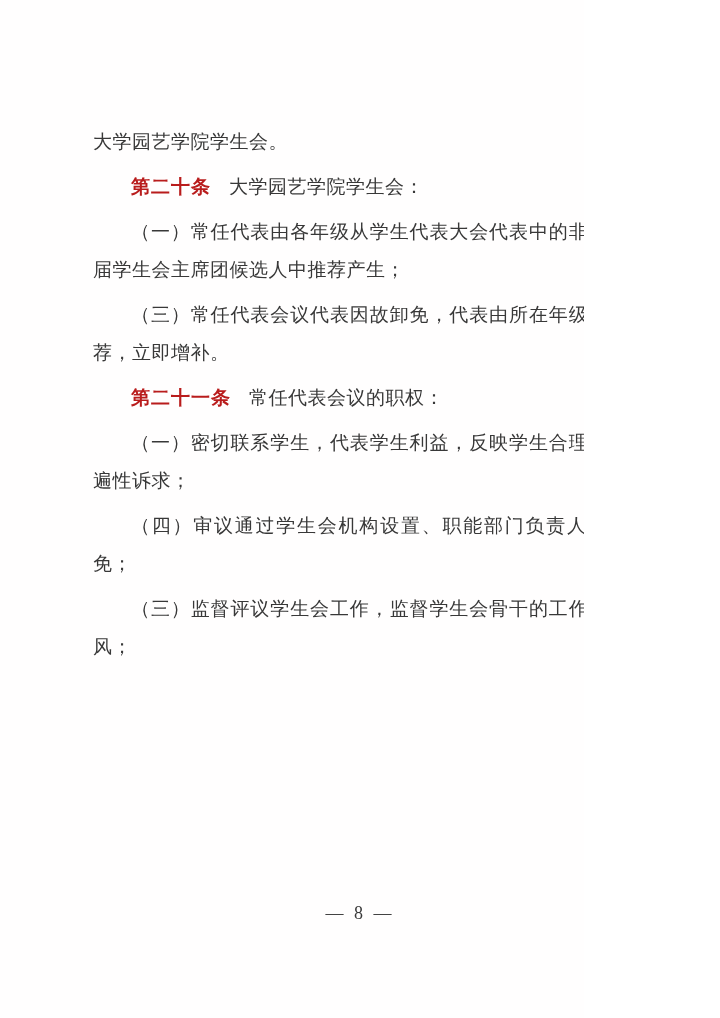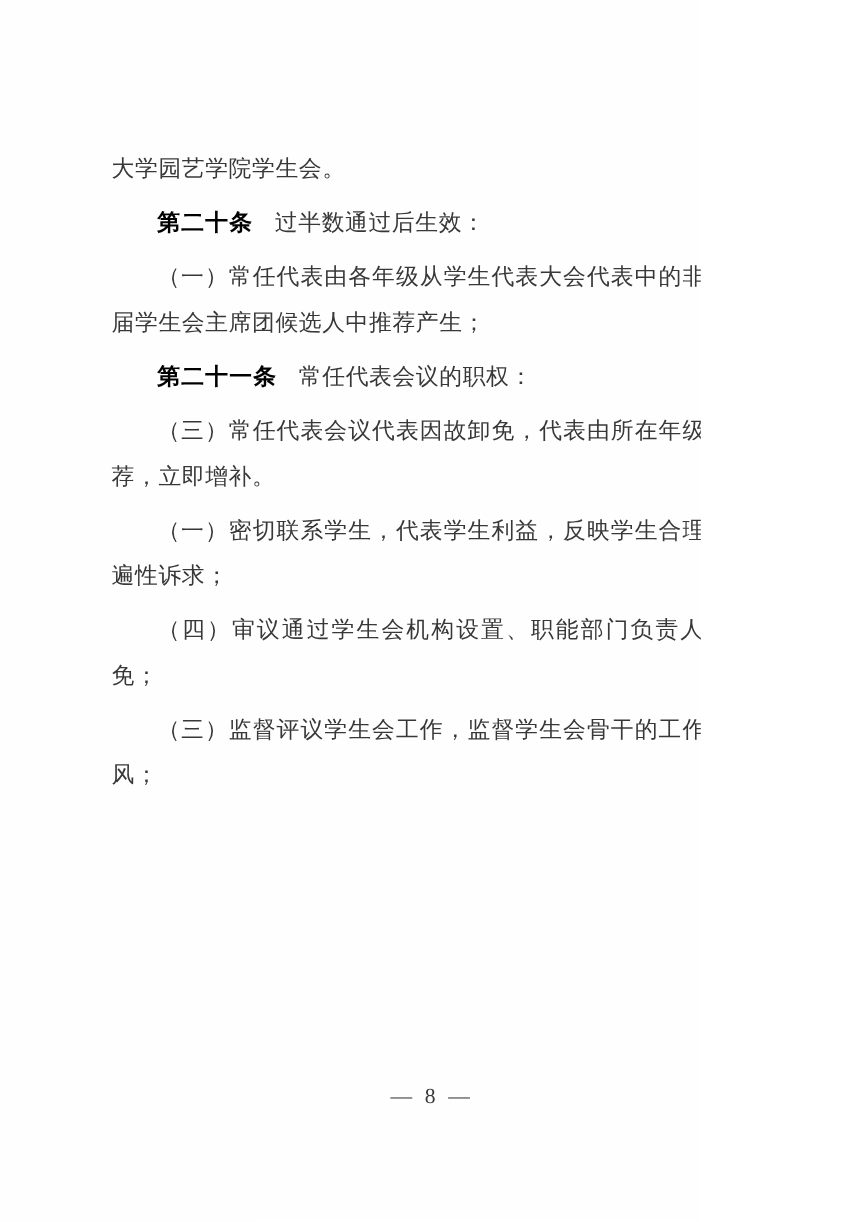--- a/index.html
+++ b/index.html
@@ -29,21 +29,21 @@
     letter-spacing: 0.5px;
     text-align: justify;
     text-indent: 2em;
     color: #383838;
   }
   .para.continuation {
     text-indent: 0;
   }
   .art-num {
     font-weight: 700;
-    color: #000000;
+    color: #b91c1c;
     font-family: Liberation Serif, serif;
     margin-right: 0.95em;
     letter-spacing: 1px;
   }
   .footer {
     position: absolute;
     left: 0;
     width: 720px;
     top: 903px;
     text-align: center;
@@ -51,22 +51,22 @@
     letter-spacing: 3px;
     color: #3a3a3a;
   }
 </style>
 </head>
 <body>
 
 <div class="page">
   <div class="content">
       <p class="para continuation">大学园艺学院学生会。</p>
-      <p class="para"><span class="art-num">第二十条</span><span>过半数通过后生效：</span></p>
+      <p class="para"><span class="art-num">第二十条</span><span>大学园艺学院学生会：</span></p>
       <p class="para">（一）常任代表由各年级从学生代表大会代表中的非新一届学生会主席团候选人中推荐产生；</p>
+      <p class="para">（三）常任代表会议代表因故卸免，代表由所在年级中推荐，立即增补。</p>
       <p class="para"><span class="art-num">第二十一条</span><span>常任代表会议的职权：</span></p>
-      <p class="para">（三）常任代表会议代表因故卸免，代表由所在年级中推荐，立即增补。</p>
       <p class="para">（一）密切联系学生，代表学生利益，反映学生合理的普遍性诉求；</p>
       <p class="para">（四）审议通过学生会机构设置、职能部门负责人的任免；</p>
       <p class="para">（三）监督评议学生会工作，监督学生会骨干的工作和作风；</p>
     </div>
   <div class="footer">— 8 —</div>
 </div>
 
 </body></html>

